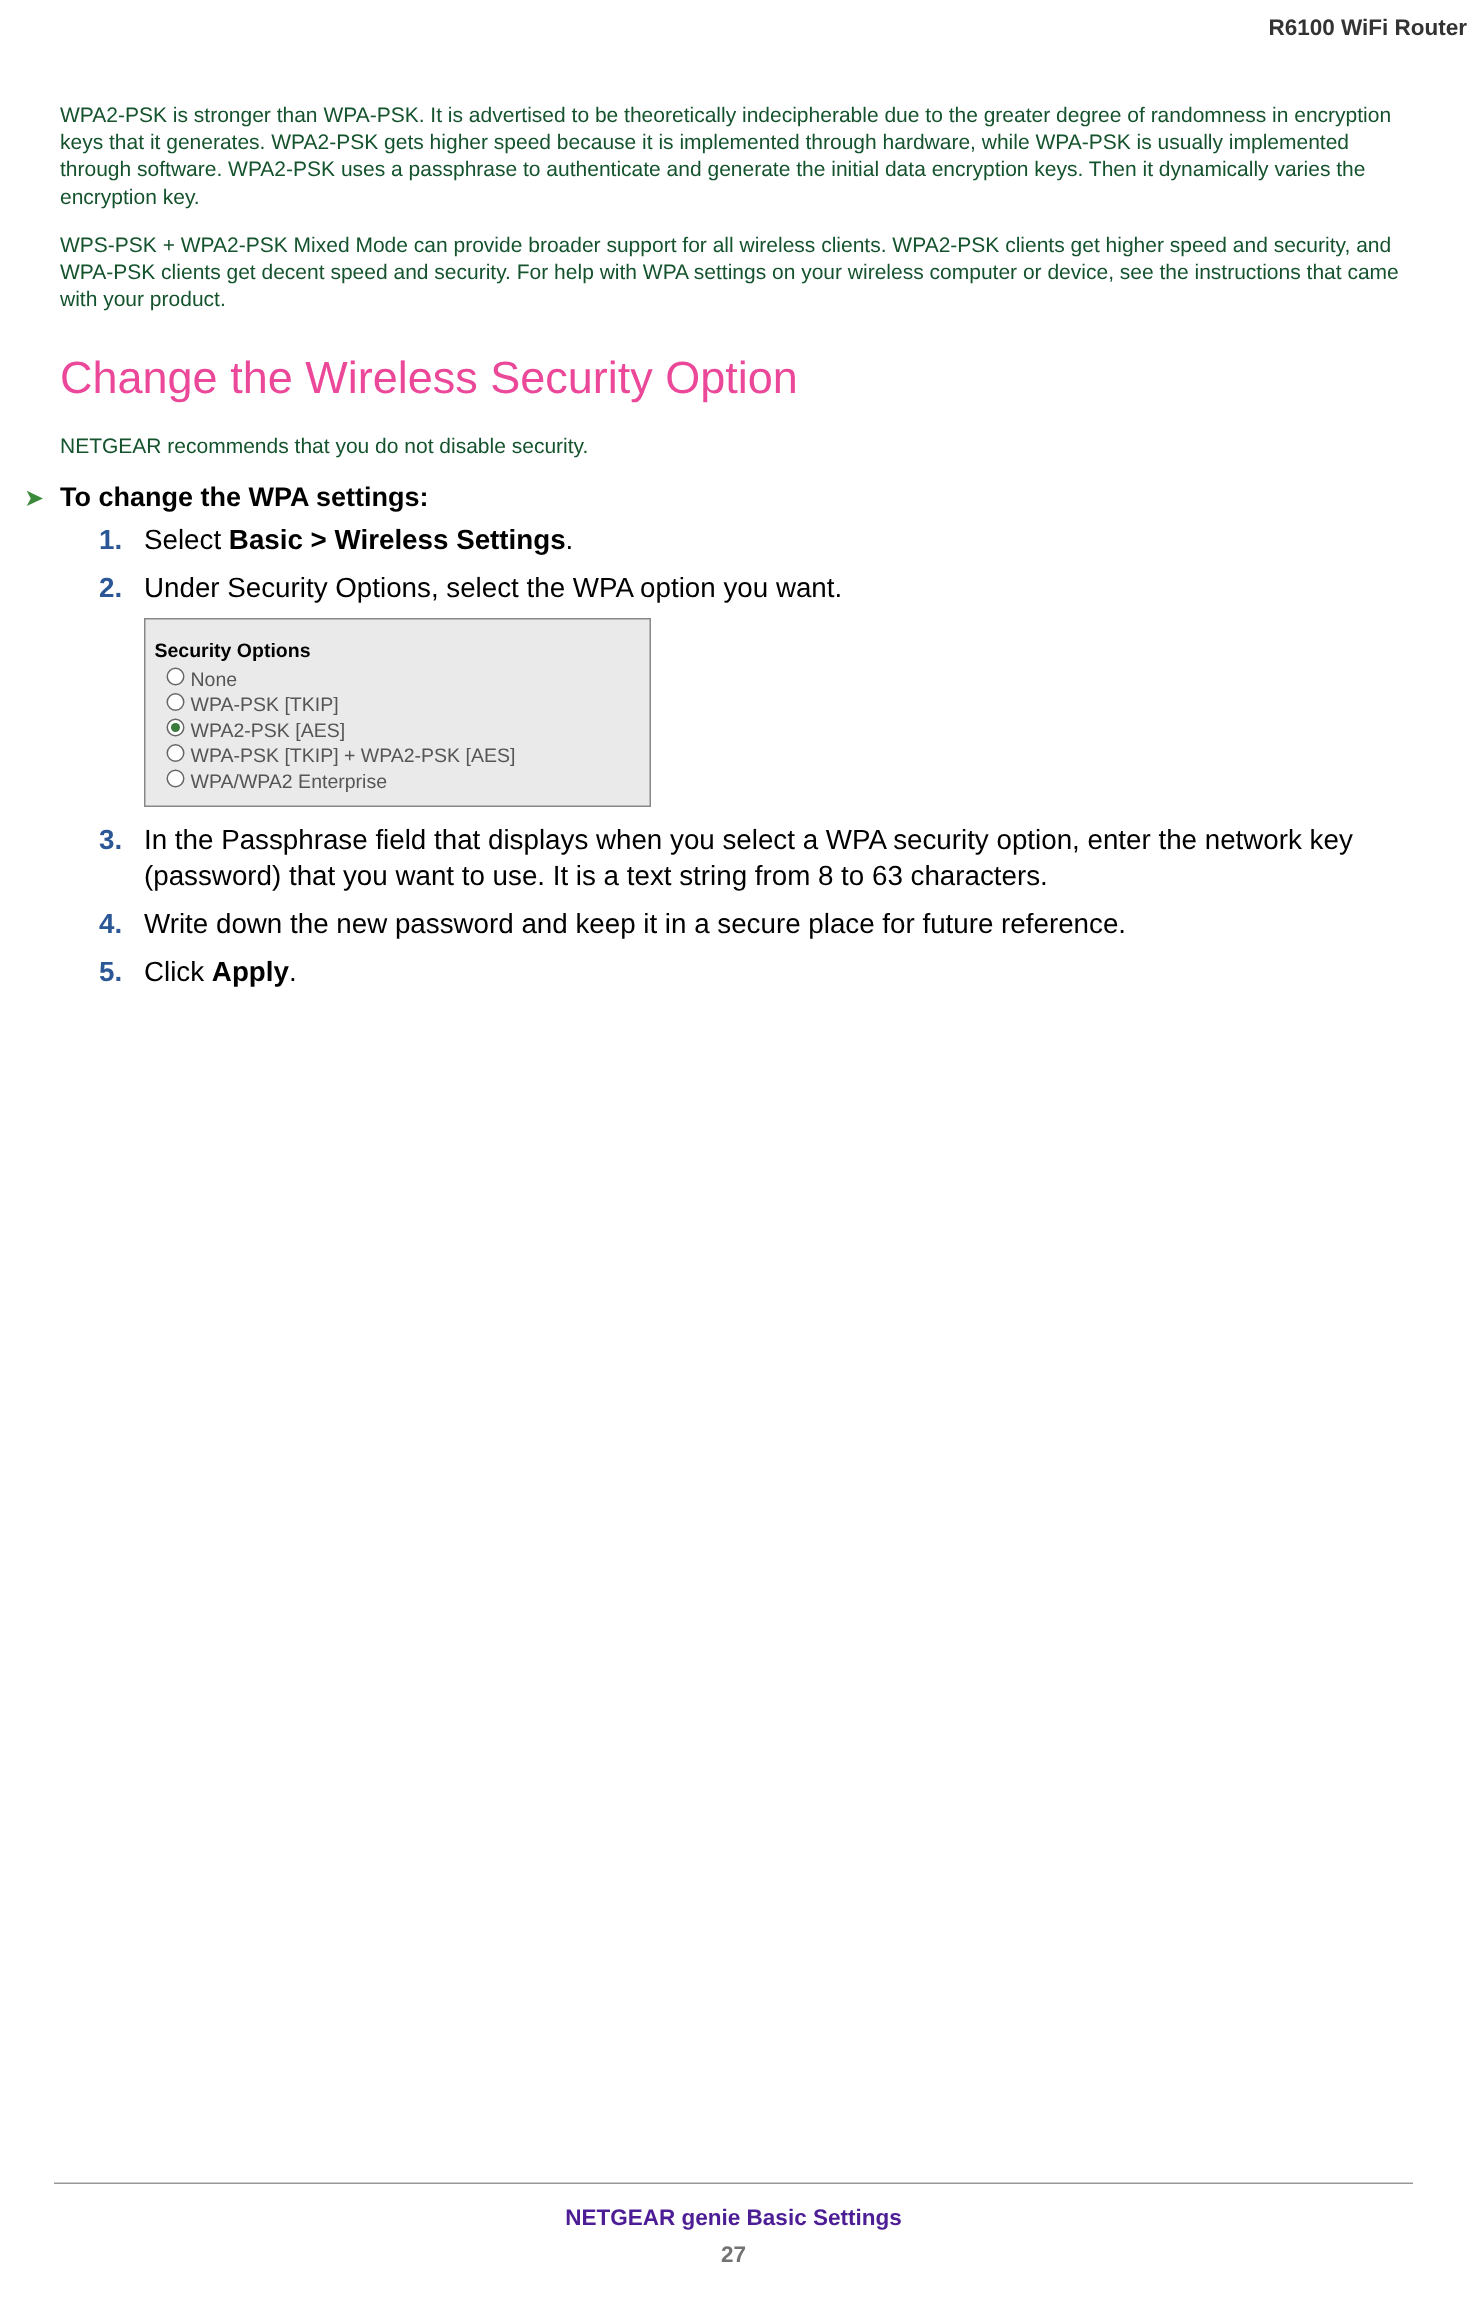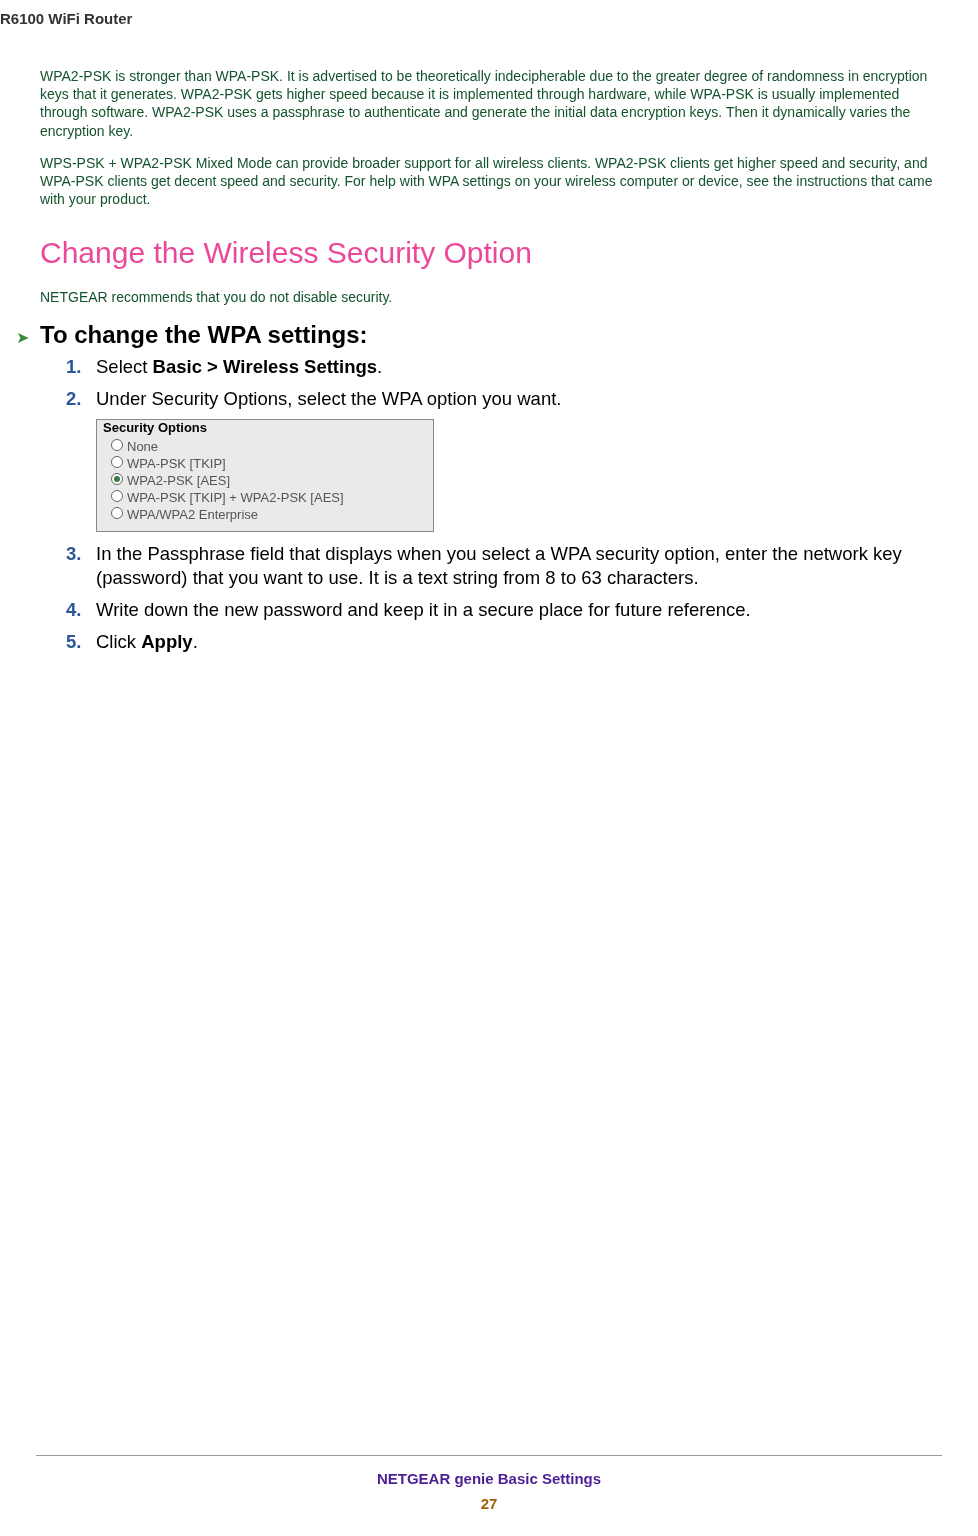--- a/index.html
+++ b/index.html
@@ -9,21 +9,21 @@
     }
     body {
       font-family: Arial, Helvetica, sans-serif;
       width: 978px;
       height: 1536px;
       background: #fff;
       position: relative;
       color: #000;
     }
     .page-header {
-      text-align: left;
+      text-align: right;
       font-weight: bold;
       font-size: 15px;
       padding-top: 10px;
       padding-bottom: 40px;
       color: #333;
     }
     .content {
       padding: 0 40px 0 40px;
     }
     .para {
@@ -46,21 +46,21 @@
       margin-bottom: 6px;
     }
     .arrow-marker {
       color: #3b8a3b;
       font-size: 16px;
       width: 24px;
       flex-shrink: 0;
       margin-left: -24px;
     }
     .procedure-title {
-      font-size: 24px;
+      font-size: 18px;
       font-weight: bold;
     }
     .step-list {
       padding-left: 26px;
     }
     .step {
       display: flex;
       margin-bottom: 8px;
       font-size: 18.5px;
       line-height: 1.3;
@@ -75,21 +75,21 @@
       flex: 1;
     }
     .bold {
       font-weight: bold;
     }
     .screenshot-box {
       border: 1px solid #888;
       width: 338px;
       margin: 6px 0 10px 30px;
       background: #eaeaea;
-      padding: 0 6px 8px 6px;
+      padding: 13px 6px 8px 6px;
     }
     .sec-opts-title {
       font-weight: bold;
       font-size: 13px;
       font-family: Arial, sans-serif;
       margin-bottom: 3px;
     }
     .radio-row {
       display: flex;
       align-items: flex-start;
@@ -136,21 +136,21 @@
     }
     .footer-title {
       font-weight: bold;
       font-size: 15px;
       color: #4c1d95;
       margin-bottom: 8px;
     }
     .footer-page {
       font-weight: bold;
       font-size: 15px;
-      color: #a16207;
+      color: #737373;
     }
   </style>
 </head>
 <body>
 
 <div class="page-header">R6100 WiFi Router</div>
 
 <div class="content">
 
   <p class="para">WPA2-PSK is stronger than WPA-PSK. It is advertised to be theoretically indecipherable due to the greater degree of randomness in encryption keys that it generates. WPA2-PSK gets higher speed because it is implemented through hardware, while WPA-PSK is usually implemented through software. WPA2-PSK uses a passphrase to authenticate and generate the initial data encryption keys. Then it dynamically varies the encryption key.</p>

